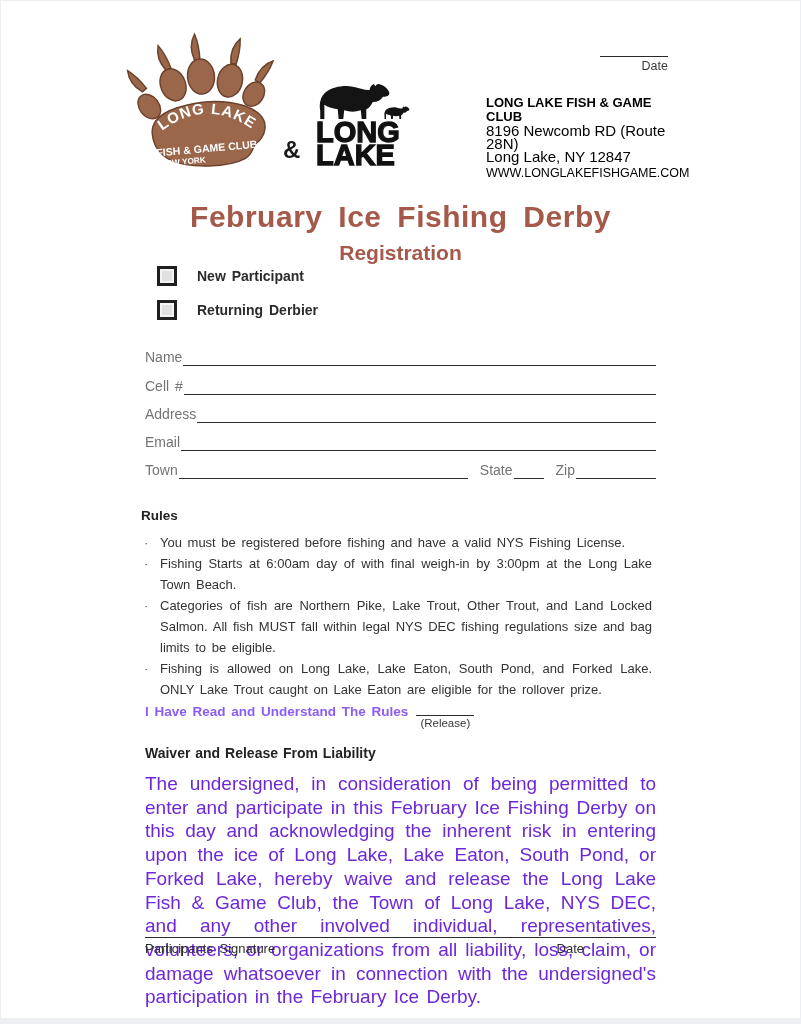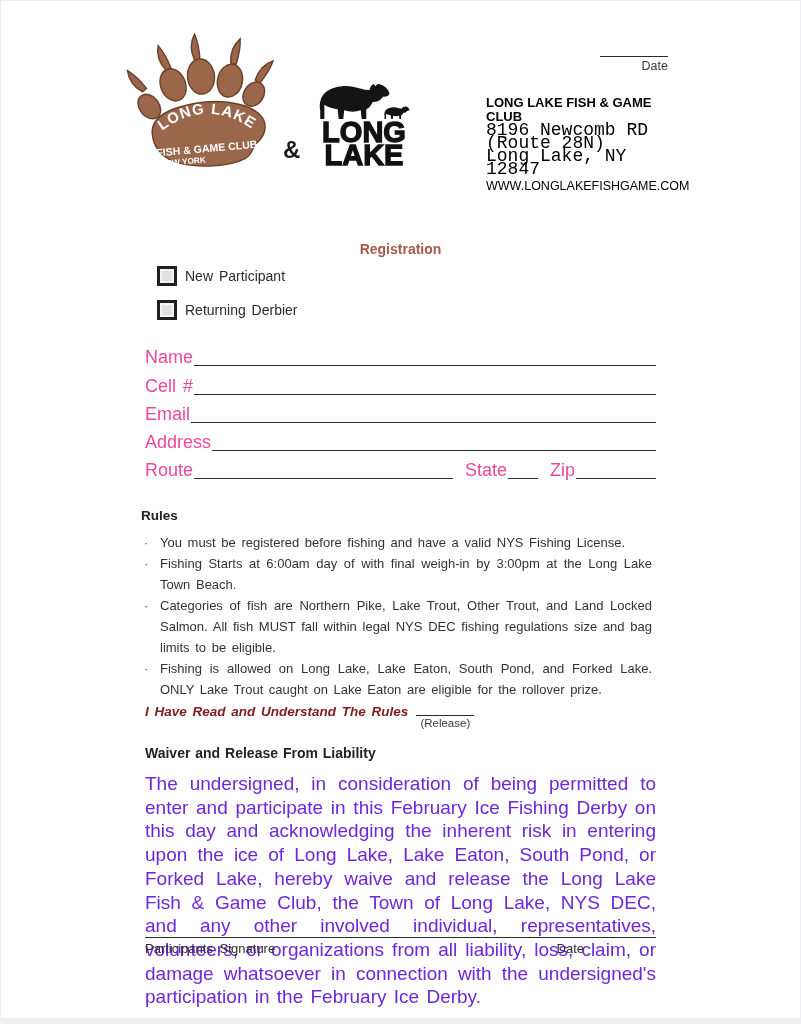--- a/index.html
+++ b/index.html
@@ -6,67 +6,67 @@
   .page{
     position:relative;width:801px;height:1024px;background:#ffffff;overflow:hidden;
     font-family:"Liberation Sans",sans-serif;color:#2f2f2f;
     box-shadow:inset 0 0 0 1px #eceef2;
   }
   .edge-bottom{position:absolute;left:0;bottom:0;width:801px;height:6px;background:#edeff3;}
 
   
   .paw-logo{position:absolute;left:116px;top:30px;width:170px;height:150px;}
   .ampersand{position:absolute;left:283px;top:136px;font-size:24px;font-weight:bold;color:#1a1a1a;}
-  .bear-logo{position:absolute;left:316px;top:82px;width:96px;text-align:center;}
+  .bear-logo{position:absolute;left:316px;top:82px;width:96px;text-align:left;}
   .bear-logo svg{display:block;margin:0 auto;}
   .bear-word{
     font-weight:bold;font-size:29px;line-height:23px;color:#111;
     letter-spacing:0px;-webkit-text-stroke:1.3px #111;
   }
   .date-top{position:absolute;left:600px;top:56px;width:68px;}
   .date-top .line{border-top:1.5px solid #2b2b2b;height:0;}
   .date-top .lbl{text-align:right;font-size:12.5px;color:#3a3a3a;padding-top:2px;}
   .club-block{position:absolute;left:486px;top:96px;width:200px;color:#000000;}
   .club-block .name{font-weight:bold;font-size:13px;line-height:14px;}
-  .club-block .addr{font-size:18px;line-height:13px;font-family:Liberation Mono, monospace;}
+  .club-block .addr{font-size:15px;line-height:13px;}
   .club-block .web{font-size:12.5px;line-height:13px;margin-top:4px;}
 
   
   .title{position:absolute;left:0;top:200px;width:801px;text-align:center;
     font-size:30px;font-weight:bold;color:#a5594a;word-spacing:7px;letter-spacing:.5px;}
   .subtitle{position:absolute;left:0;top:241px;width:801px;text-align:center;
-    font-size:14px;font-weight:bold;color:#a5594a;}
-
-  
-  .check-row{position:absolute;left:157px;display:flex;align-items:center;gap:8px;}
+    font-size:21px;font-weight:bold;color:#a5594a;}
+
+  
+  .check-row{position:absolute;left:157px;display:flex;align-items:center;gap:20px;font-weight:bold;}
   .check-row.r1{top:266px;}
   .check-row.r2{top:300px;}
   .checkbox{width:14px;height:14px;border:3px solid #1f1f1f;background:#e0e0e0;
     box-shadow:inset 0 0 0 2px #f3f3f3;}
   .check-label{font-size:14px;color:#2b2b2b;word-spacing:2px;}
 
   
   .fields{position:absolute;left:145px;top:338px;width:511px;}
   .field-row{display:flex;align-items:flex-end;height:28.3px;}
-  .field-label{font-size:18px;color:#ec4899;word-spacing:2px;padding-right:1px;line-height:17px;}
+  .field-label{font-size:14px;color:#737373;word-spacing:2px;padding-right:1px;line-height:17px;}
   .fill-line{flex:1;border-bottom:1.5px solid #2b2b2b;height:17px;}
   .fill-line.fixed-s{flex:0 0 30px;}
   .fill-line.fixed-z{flex:0 0 80px;}
   .gap{flex:0 0 12px;}
 
   
   .rules{position:absolute;left:141px;top:508px;width:511px;}
   .rules-heading{font-size:13.5px;font-weight:bold;color:#222;margin-bottom:9px;}
   .rule-item{position:relative;padding-left:19px;font-size:13px;line-height:21px;
     text-align:justify;color:#333;word-spacing:2px;}
   .rule-item::before{content:"·";position:absolute;left:3px;top:0;color:#555;}
 
   
   .ack{position:absolute;left:145px;top:702px;width:511px;font-size:13.5px;}
-  .ack .lead{font-weight:bold;color:#7f1d1d;word-spacing:2px;font-style:italic;}
+  .ack .lead{font-weight:bold;color:#8b5cf6;word-spacing:2px;}
   .ack-flex{display:flex;align-items:baseline;}
   .ack-initials{display:inline-flex;flex-direction:column;align-items:center;margin-left:8px;}
   .ack-initials .blank2{width:58px;border-bottom:1.3px solid #2b2b2b;height:13px;}
   .ack-initials .cap{font-size:11.5px;color:#3a3a3a;margin-top:1px;}
 
   
   .waiver{position:absolute;left:145px;top:745px;width:511px;}
   .waiver-heading{font-size:14px;font-weight:bold;color:#222;word-spacing:1px;}
   .waiver-body{margin-top:11px;font-size:19px;line-height:23.7px;text-align:justify;
     color:#6d28d9;word-spacing:2px;}
@@ -126,20 +126,21 @@
     <div class="lbl">Date</div>
   </div>
 
   <div class="club-block">
     <div class="name">LONG LAKE FISH &amp; GAME CLUB</div>
     <div class="addr">8196 Newcomb RD (Route 28N)</div>
     <div class="addr">Long Lake, NY 12847</div>
     <div class="web">WWW.LONGLAKEFISHGAME.COM</div>
   </div>
 
+  <div class="title">February Ice Fishing Derby</div>
   <div class="subtitle">Registration</div>
 
   <div class="check-row r1">
     <div class="checkbox"></div>
     <div class="check-label">New Participant</div>
   </div>
   <div class="check-row r2">
     <div class="checkbox"></div>
     <div class="check-label">Returning Derbier</div>
   </div>
@@ -147,29 +148,29 @@
   <div class="fields">
     <div class="field-row">
       <span class="field-label">Name</span>
       <span class="fill-line"></span>
     </div>
     <div class="field-row">
       <span class="field-label">Cell #</span>
       <span class="fill-line"></span>
     </div>
     <div class="field-row">
+      <span class="field-label">Address</span>
+      <span class="fill-line"></span>
+    </div>
+    <div class="field-row">
       <span class="field-label">Email</span>
       <span class="fill-line"></span>
     </div>
     <div class="field-row">
-      <span class="field-label">Address</span>
-      <span class="fill-line"></span>
-    </div>
-    <div class="field-row">
-      <span class="field-label">Route</span>
+      <span class="field-label">Town</span>
       <span class="fill-line"></span>
       <span class="gap"></span>
       <span class="field-label">State</span>
       <span class="fill-line fixed-s"></span>
       <span class="gap"></span>
       <span class="field-label">Zip</span>
       <span class="fill-line fixed-z"></span>
     </div>
   </div>
 

